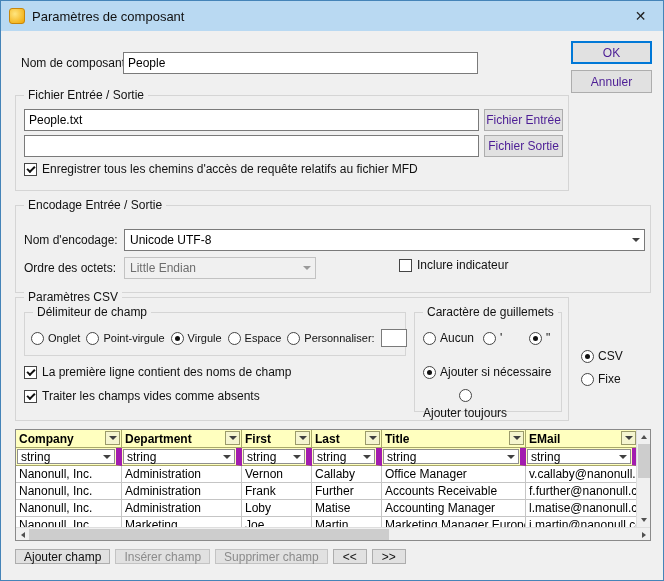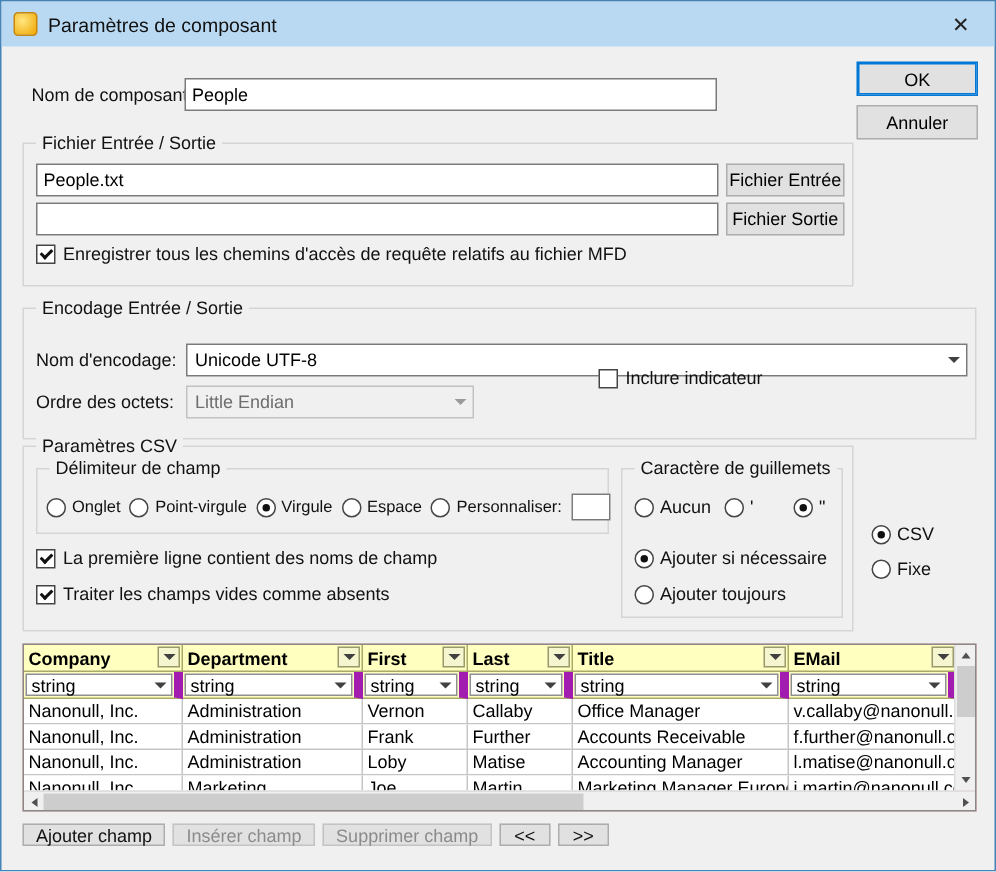--- a/index.html
+++ b/index.html
@@ -5,21 +5,21 @@
   * { margin:0; padding:0; box-sizing:border-box; font-family:"Liberation Sans", sans-serif; }
   html,body { width:664px; height:581px; }
   body { background:#fff; }
   .window { width:664px; height:581px; border:1px solid #4584b8; background:#f0f0f0; position:relative; overflow:hidden; }
   .titlebar { height:30px; background:#b9d9f2; display:flex; align-items:center; padding-left:8px; }
   .appicon { width:16px; height:16px; border-radius:3px; background:radial-gradient(circle at 35% 35%, #ffe680, #f0a500); border:1px solid #c8860a; }
   .title { font-size:13px; color:#111; margin-left:7px; }
   .close { margin-left:auto; width:45px; height:30px; display:flex; align-items:center; justify-content:center; font-size:14px; color:#222; }
   .body { position:absolute; top:30px; left:0; right:0; bottom:0; }
 
-  .btn { background:#e1e1e1; border:1px solid #adadad; font-size:12px; color:#000000; display:flex; align-items:center; justify-content:center; position:absolute; }
+  .btn { background:#e1e1e1; border:1px solid #adadad; font-size:12px; color:#4c1d95; display:flex; align-items:center; justify-content:center; position:absolute; }
   .btn.default { border-color:#0078d7; box-shadow:inset 0 0 0 1px #0078d7; }
   .ok { left:570px; top:10px; width:81px; height:23px; }
   .cancel { left:570px; top:39px; width:81px; height:23px; }
 
   .lbl { font-size:12px; color:#111; white-space:nowrap; }
   .pos { position:absolute; }
   .txt { border:1px solid #7a7a7a; background:#fff; font-size:12px; padding:0 4px; position:absolute; }
 
   .name-lbl { left:20px; top:25px; }
   .name-input { left:122px; top:21px; width:355px; height:22px; }
@@ -40,38 +40,38 @@
 
   .g-enc { left:14px; top:174px; width:636px; height:88px; }
   .enc-lbl { left:8px; top:27px; }
   .byte-lbl { left:8px; top:55px; }
   .combo { position:absolute; background:#fff; border:1px solid #7a7a7a; display:flex; align-items:center; font-size:12px; height:22px; }
   .combo-text { padding-left:5px; flex:1; white-space:nowrap; overflow:hidden; }
   .combo-btn { width:17px; align-self:stretch; display:flex; align-items:center; justify-content:center; }
   .combo.disabled { background:#f0f0f0; border-color:#c2c2c2; color:#6e6e6e; }
   .enc-combo { left:108px; top:23px; width:521px; }
   .byte-combo { left:108px; top:51px; width:192px; }
-  .ck-bom { left:383px; top:39px; }
+  .ck-bom { left:383px; top:52px; }
 
   .g-csv { left:14px; top:266px; width:554px; height:124px; }
   .g-delim { left:8px; top:14px; width:382px; height:44px; }
   .radiorow { position:absolute; left:6px; top:16px; display:flex; align-items:center; gap:6px; }
   .radiorow .lbl { font-size:11px; }
   .radio { width:13px; height:13px; background:#fff; border:1px solid #454545; border-radius:50%; position:relative; flex:0 0 13px; }
   .radio.checked::after { content:""; position:absolute; left:3px; top:3px; width:5px; height:5px; border-radius:50%; background:#111; }
   .radio-item { display:flex; align-items:center; gap:4px; }
   .custom-input { position:static; width:26px; height:18px; flex:0 0 26px; }
   .ck-first { left:8px; top:67px; }
   .ck-empty { left:8px; top:91px; }
   .g-quote { left:398px; top:14px; width:148px; height:100px; }
   .q-none { position:absolute; left:8px; top:18px; }
   .q-single { position:absolute; left:68px; top:18px; }
   .q-double { position:absolute; left:114px; top:18px; }
   .q-ifneeded { position:absolute; left:8px; top:52px; }
-  .q-always { position:absolute; left:8px; top:76px; }
+  .q-always { position:absolute; left:8px; top:76px;flex-direction:column; }
   .fmt-csv { position:absolute; left:580px; top:318px; }
   .fmt-fixed { position:absolute; left:580px; top:341px; }
 
   .table { position:absolute; left:14px; top:398px; width:636px; height:112px; background:#fca5a5; border:1px solid #8a8a8a; }
   .gridclip { position:absolute; left:0; top:0; width:620px; height:97px; overflow:hidden; background:#fff; }
   .trow { display:flex; }
   .h1row { height:18px; }
   .h2row { height:18px; }
   .drow { height:17px; }
   .c0{width:106px;} .c1{width:120px;} .c2{width:70px;} .c3{width:70px;} .c4{width:144px;} .c5{width:112px;}

